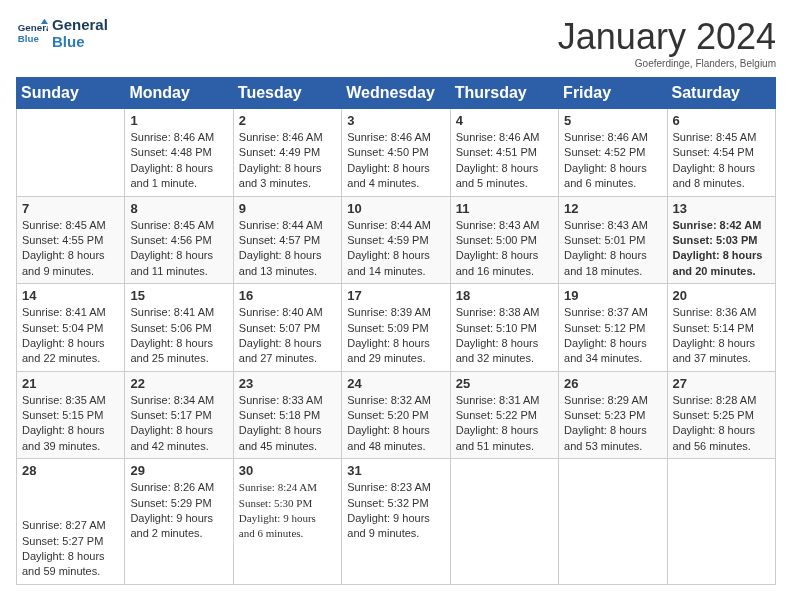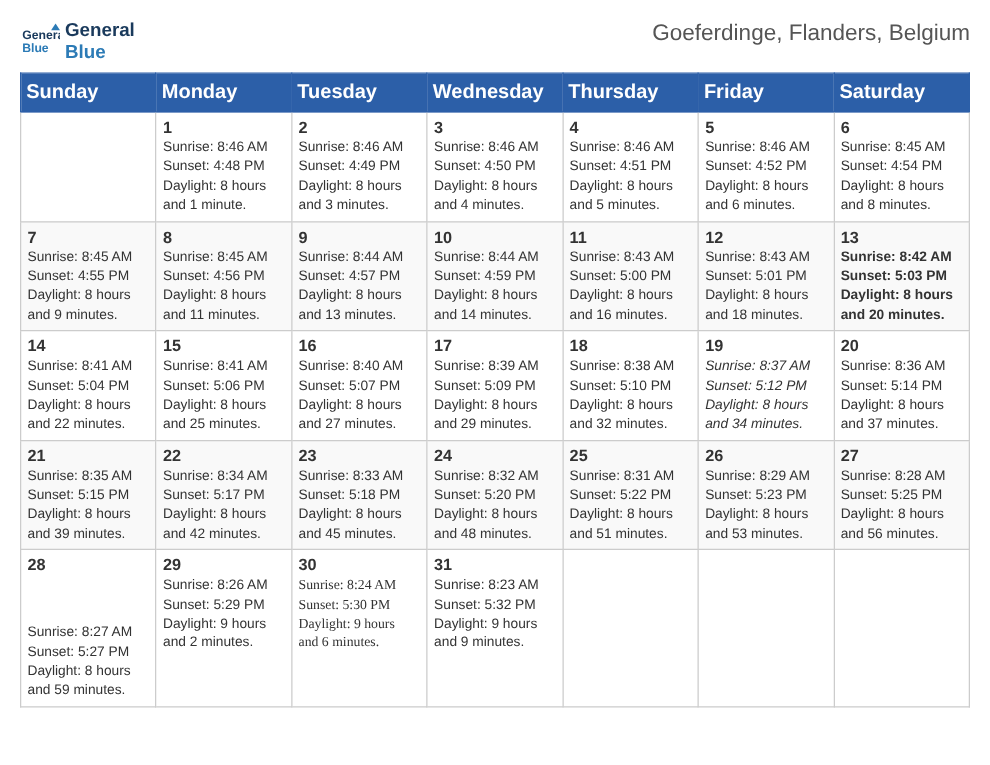--- a/index.html
+++ b/index.html
@@ -27,21 +27,21 @@
     }
     .title-block {
       text-align: right;
     }
     .month-title {
       font-size: 36px;
       font-weight: normal;
       color: #333;
     }
     .location {
-      font-size: 18px;
+      font-size: 10px;
       color: #555;
     }
     .calendar {
       width: 100%;
       border-collapse: collapse;
       font-size: 11px;
     }
     .calendar th {
       background: #2c5fa8;
       color: #fff;
@@ -92,20 +92,21 @@
       <text x="2" y="16" font-size="11" font-weight="bold" fill="#1a3a5c" font-family="Arial">General</text>
       <text x="2" y="28" font-size="11" font-weight="bold" fill="#2c7bb6" font-family="Arial">Blue</text>
       <polygon points="28,8 36,8 32,2" fill="#2c7bb6"></polygon>
     </svg>
     <div style="display:flex;flex-direction:column;">
       <span style="font-size:15px;font-weight:bold;color:#1a3a5c;">General</span>
       <span style="font-size:15px;font-weight:bold;color:#2c7bb6;">Blue</span>
     </div>
   </div>
   <div class="title-block">
+    <div class="month-title">January 2024</div>
     <div class="location">Goeferdinge, Flanders, Belgium</div>
   </div>
 </div>
 
 <table class="calendar">
   <thead>
     <tr id="header-row">
         <th>Sunday</th>
         <th>Monday</th>
         <th>Tuesday</th>
@@ -243,21 +244,21 @@
         </td>
         <td>
           <span class="day-num">18</span>
           <div class="cell-text" style="white-space: pre-line;">Sunrise: 8:38 AM
 Sunset: 5:10 PM
 Daylight: 8 hours
 and 32 minutes.</div>
         </td>
         <td>
           <span class="day-num">19</span>
-          <div class="cell-text" style="white-space: pre-line; font-style: italic;">Sunrise: 8:37 AM
+          <div class="cell-text" style="white-space: pre-line;">Sunrise: 8:37 AM
 Sunset: 5:12 PM
 Daylight: 8 hours
 and 34 minutes.</div>
         </td>
         <td>
           <span class="day-num">20</span>
           <div class="cell-text" style="white-space: pre-line;">Sunrise: 8:36 AM
 Sunset: 5:14 PM
 Daylight: 8 hours
 and 37 minutes.</div>

